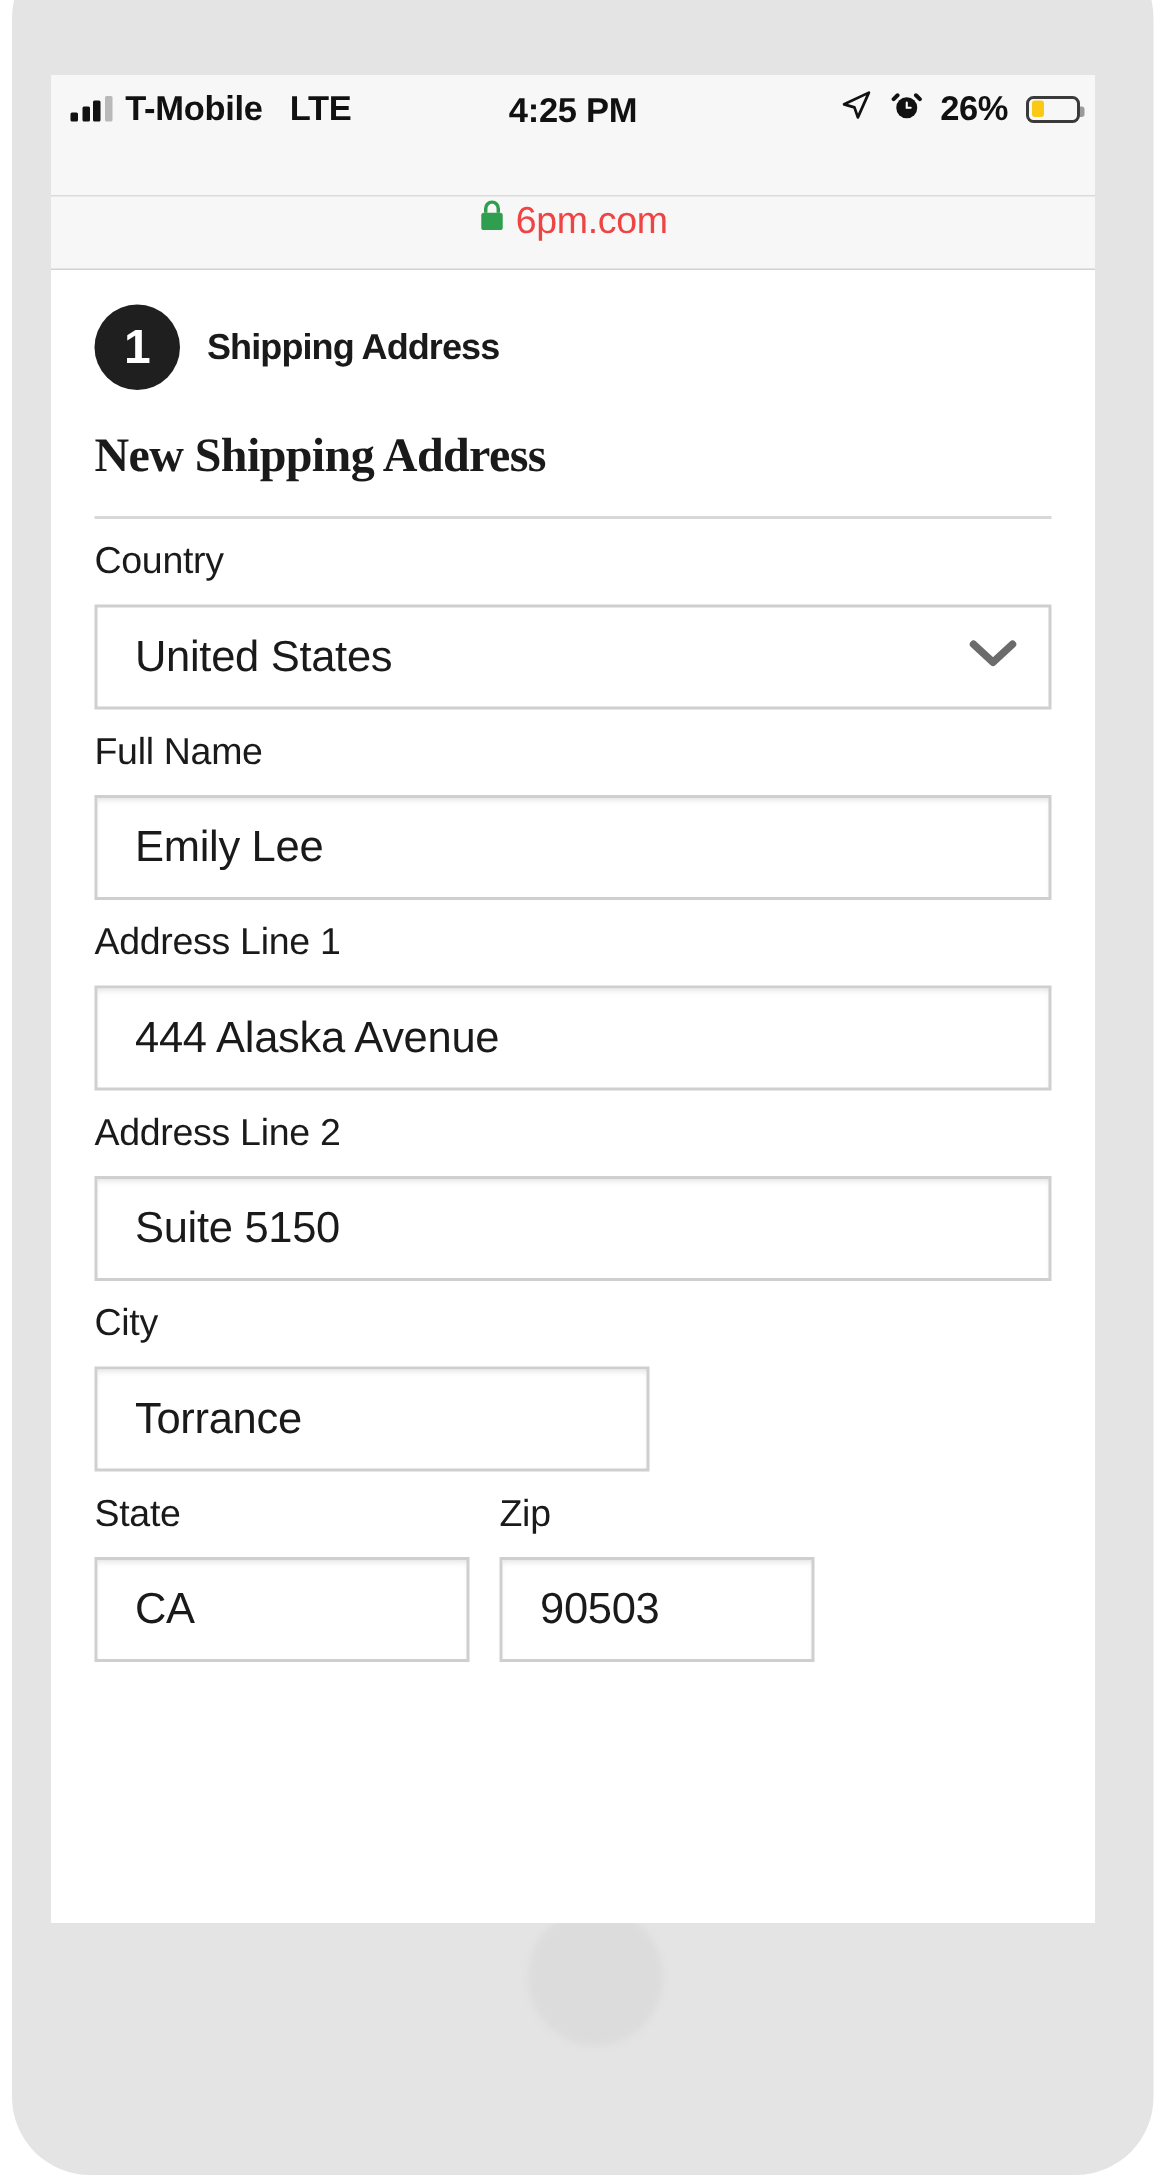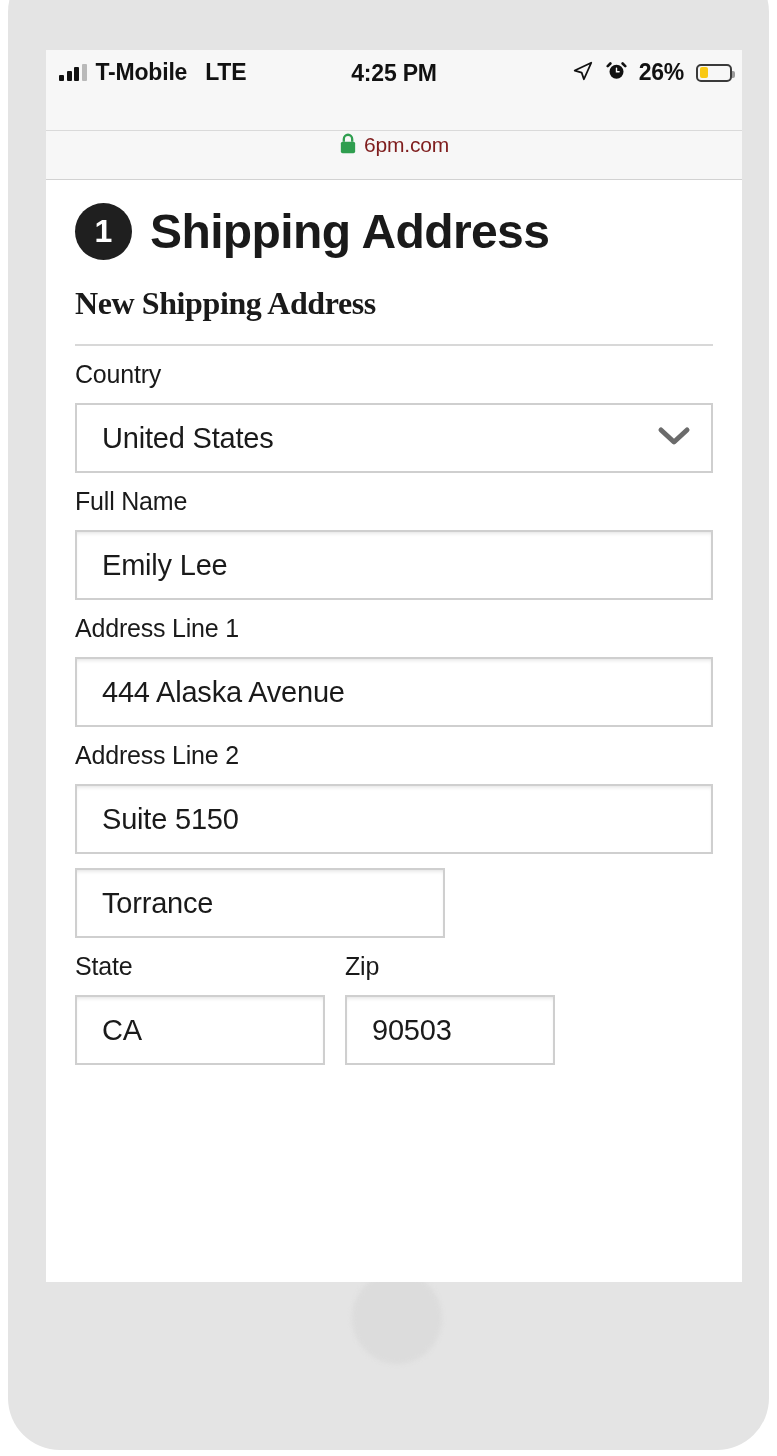--- a/index.html
+++ b/index.html
@@ -33,21 +33,21 @@
     width: 90px;
     height: 92px;
     border-radius: 50%;
     background: #dcdcdc;
     filter: blur(2px);
   }
 
   
   #screen {
     position: absolute;
-    left: 46px;
+    left: 34px;
     top: 50px;
     width: 696px;
     height: 1232px;
     background: #ffffff;
     overflow: hidden;
   }
 
   
   #status-bar {
     position: relative;
@@ -151,22 +151,22 @@
     border-bottom: 1px solid #d2d2d2;
     display: flex;
     align-items: flex-start;
     justify-content: center;
     gap: 7px;
     padding-top: 2px;
     box-sizing: border-box;
   }
   .lock-icon { display: block; }
   .url-text {
-    font-size: 21px;
-    color: #7f1d1d;
+    font-size: 25px;
+    color: #ef4444;
     letter-spacing: -0.2px;
   }
 
   
   #page {
     padding: 0 29px;
     background: #fff;
     height: 1100px;
     box-sizing: border-box;
   }
@@ -183,21 +183,21 @@
     background: #1f1f1f;
     color: #fff;
     font-size: 32px;
     font-weight: 700;
     display: flex;
     align-items: center;
     justify-content: center;
     flex: none;
   }
   .section-title {
-    font-size: 48px;
+    font-size: 24px;
     font-weight: 700;
     color: #1a1a1a;
     letter-spacing: -0.6px;
   }
   .sub-title {
     font-size: 32px;
     font-weight: 700;
     color: #1a1a1a;
     margin-top: 25px;
     letter-spacing: -0.4px;
@@ -334,20 +334,21 @@
     </div>
 
     <div class="field">
       <div class="field-label">Address Line 2</div>
       <div class="control">
         <span class="value">Suite 5150</span>
       </div>
     </div>
 
     <div class="field">
+      <div class="field-label">City</div>
       <div class="control w-city">
         <span class="value">Torrance</span>
       </div>
     </div>
 
     <div class="field row-2">
       <div class="col-state">
         <div class="field-label">State</div>
         <div class="control">
           <span class="value">CA</span>

